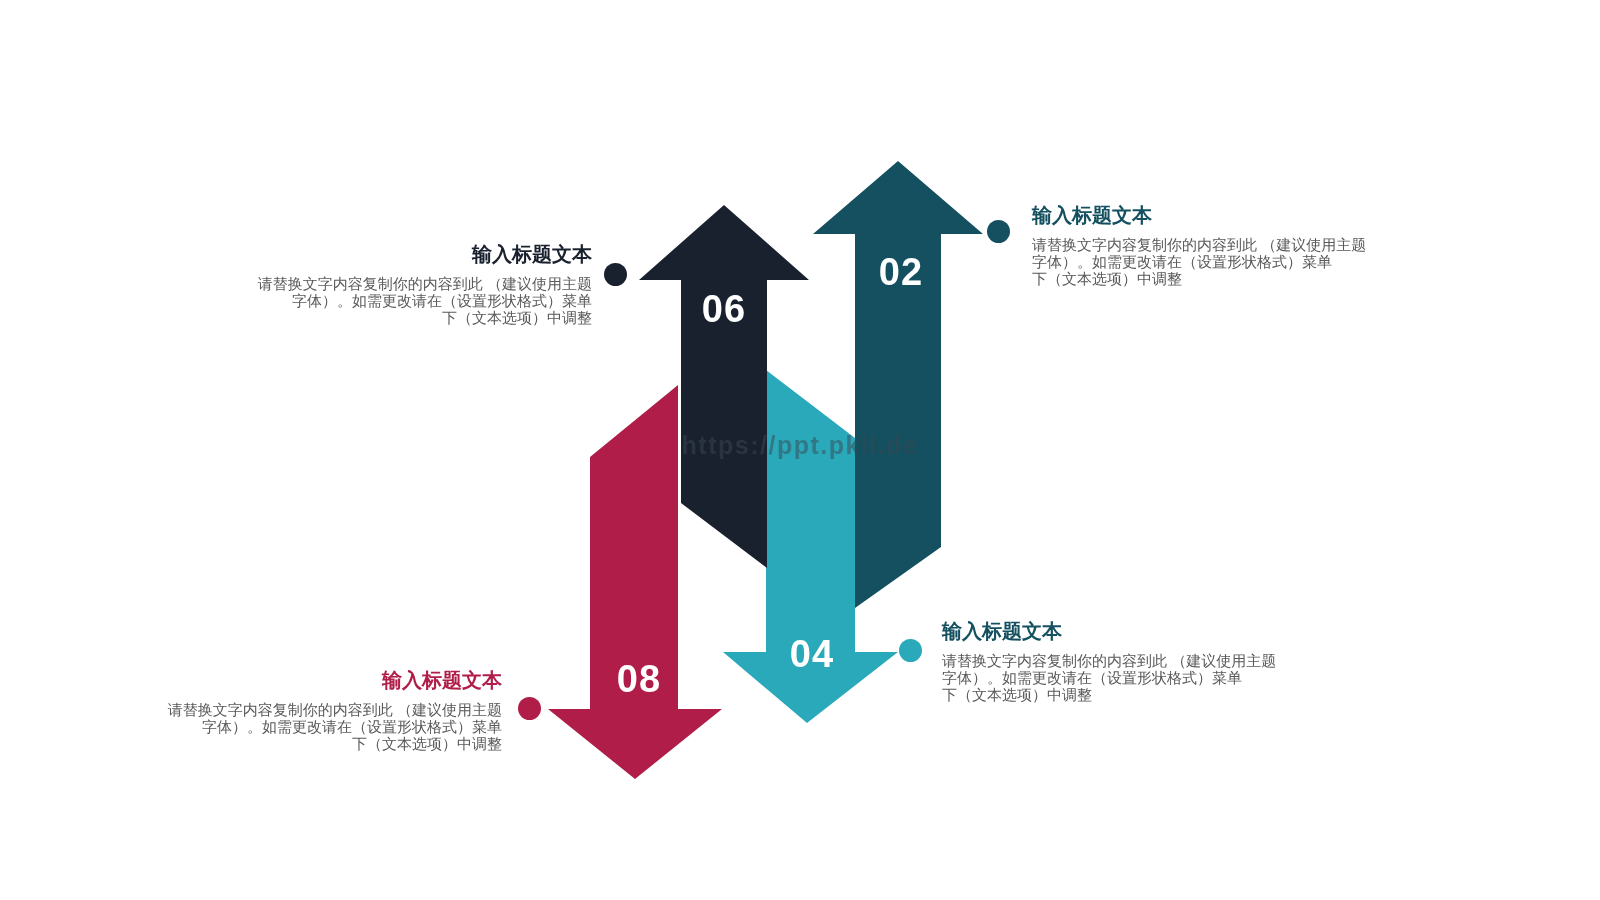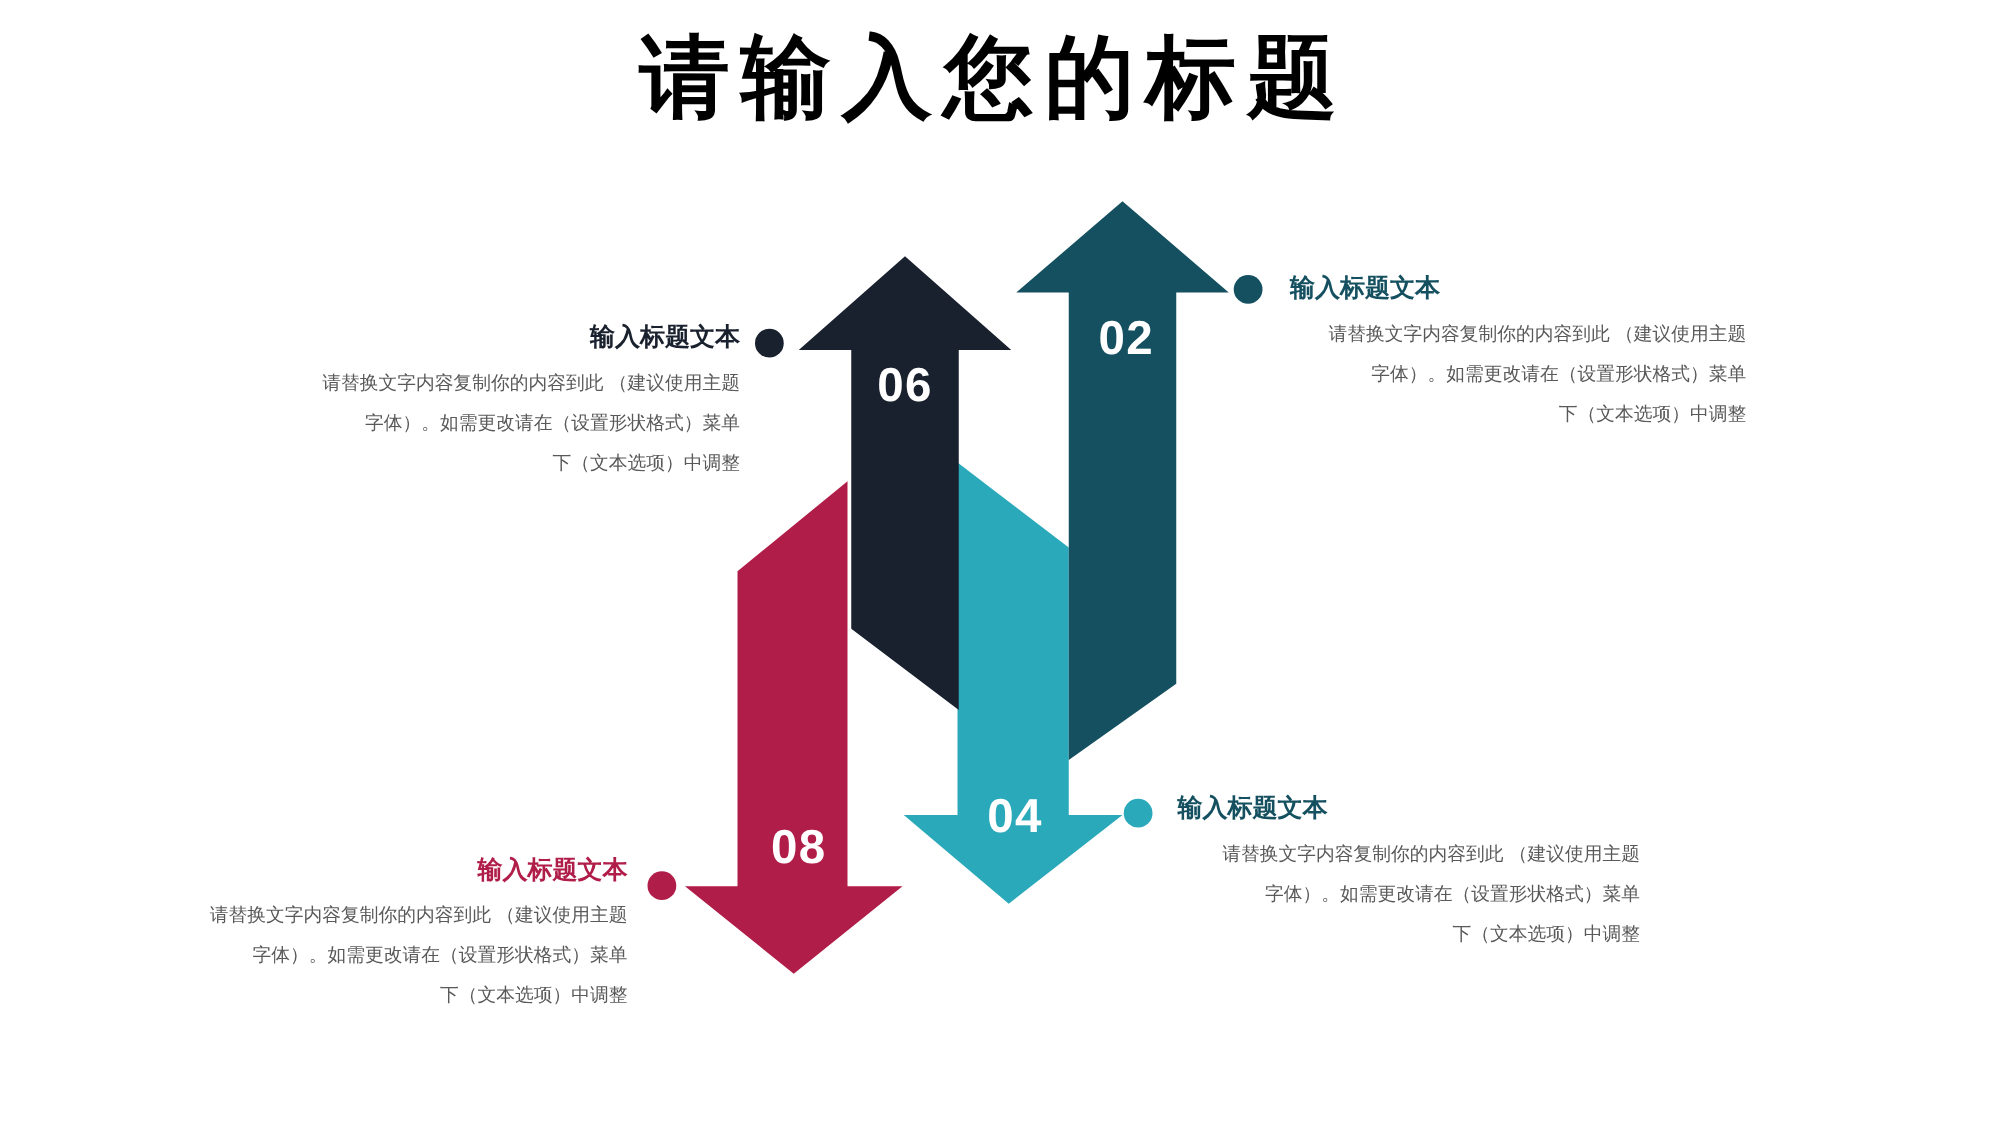--- a/index.html
+++ b/index.html
@@ -52,33 +52,31 @@
     width: 23px;
     height: 23px;
     border-radius: 50%;
   }
   .d1 { left: 604px; top: 263px; }
   .d2 { left: 987px; top: 220px; }
   .d3 { left: 518px; top: 697px; }
   .d4 { left: 899px; top: 639px; }
   .tb {
     position: absolute;
-    margin-top: 16px;
   }
   .tb-title {
     font-size: 20px;
     font-weight: bold;
     margin-bottom: 9px;
     line-height: 24px;
   }
   .tb-body {
     font-size: 15px;
-    line-height: 32px;
+    line-height: 17px;
     white-space: pre-line;
-    text-align: right;
   }
   .tb1 { right: 1008px; top: 242px; width: 355px; text-align: right; }
   .tb2 { left: 1032px; top: 203px; width: 365px; text-align: left; }
   .tb3 { right: 1098px; top: 668px; width: 355px; text-align: right; }
   .tb4 { left: 942px; top: 619px; width: 370px; text-align: left; }
   .watermark {
     position: absolute;
     top: 431px;
     left: 0;
     width: 1600px;
@@ -86,21 +84,20 @@
     font-size: 25px;
     font-weight: bold;
     letter-spacing: 1.5px;
   }
 </style>
 </head>
 <body>
 
 <div class="slide">
 
-  <h1 class="main-title" style="color: rgb(0, 0, 0);">请输入您的标题</h1>
 
   <svg class="arrows" viewBox="0 0 1600 900" aria-hidden="true">
     <polygon points="590,457 678,385 678,709 722,709 635,779 548,709 590,709" fill="#b01d48"></polygon>
     <polygon points="766,370 855,438 855,652 898,652 807,723 723,652 766,652" fill="#2aa9ba"></polygon>
     <polygon points="724,205 809,280 767,280 767,568 681,503 681,280 639,280" fill="#1a212e"></polygon>
     <polygon points="898,161 983,234 941,234 941,547 855,608 855,234 813,234" fill="#14505f"></polygon>
   </svg>
 
   <div class="num n1">06</div>
   <div class="num n2">02</div>
@@ -133,14 +130,15 @@
 下（文本选项）中调整</div>
   </div>
 
   <div class="tb tb4">
     <div class="tb-title" style="color: rgb(20, 80, 95);">输入标题文本</div>
     <div class="tb-body" style="color: rgb(89, 89, 89);">请替换文字内容复制你的内容到此 （建议使用主题
 字体）。如需更改请在（设置形状格式）菜单
 下（文本选项）中调整</div>
   </div>
 
+  <div class="watermark" style="color: rgba(58, 70, 82, 0.5);">https://ppt.pkll.de</div>
 
 </div>
 
 </body></html>

